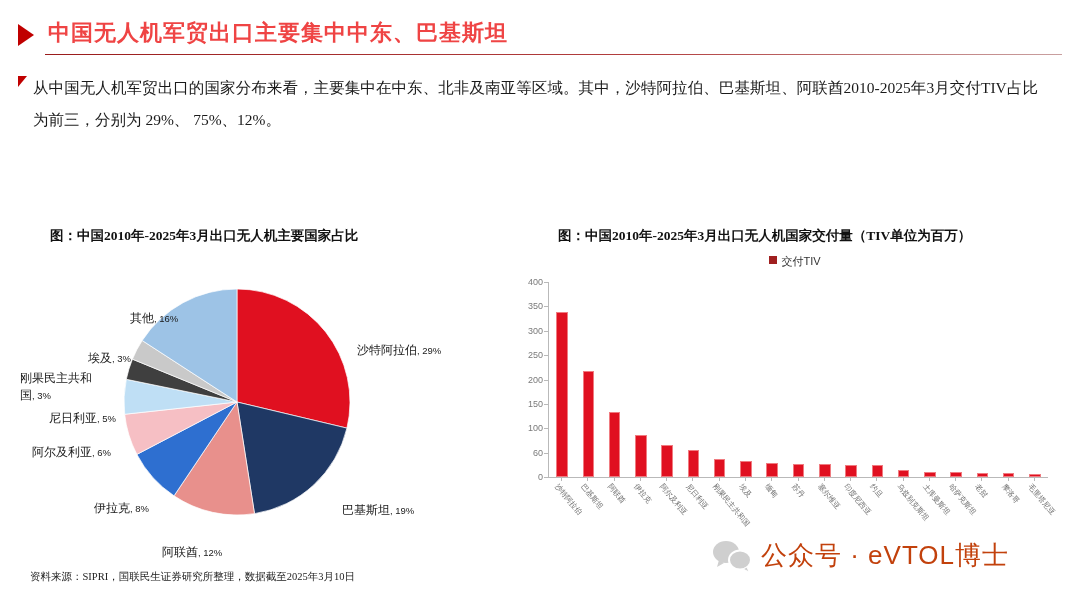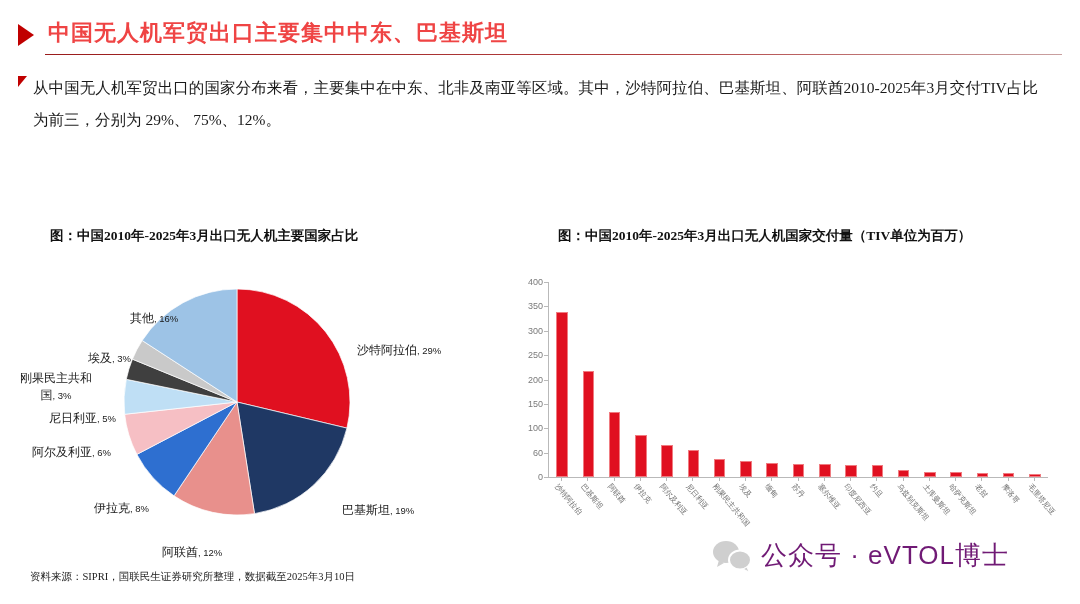--- a/index.html
+++ b/index.html
@@ -57,21 +57,21 @@
   .bar{position:absolute;bottom:0;background:#E01020;border:0.5px solid #f07b80;box-sizing:border-box;}
   .xtickmark{position:absolute;top:195px;width:1px;height:4px;background:#b9b9b9;}
   .xlbl{position:absolute;top:200px;font-size:7.5px;color:#6e6e6e;white-space:nowrap;
     transform-origin:left top;transform:rotate(50deg);
     font-family:"Liberation Sans","DejaVu Sans",sans-serif;}
 
   
   .src{position:absolute;left:22px;top:570px;font-size:10.5px;color:#222;
     font-family:"Liberation Serif","DejaVu Serif",serif;margin-left:8px;}
   .wm{position:absolute;left:712px;top:538px;display:flex;align-items:center;gap:9px;
-    color:#701a75;font-size:26px;font-family:"Liberation Sans","DejaVu Sans",sans-serif;
+    color:#c2410c;font-size:26px;font-family:"Liberation Sans","DejaVu Sans",sans-serif;
     letter-spacing:1px;white-space:nowrap;}
 </style>
 </head>
 <body>
 
 <div class="slide">
 
   <div class="hdr">
     <div class="hdr-tri"></div>
     <div class="hdr-title">中国无人机军贸出口主要集中中东、巴基斯坦</div>
@@ -97,29 +97,32 @@
           <path d="M 225 140 L 120.43426795025168 97.16301036603717 A 113 113 0 0 1 130.19833313915194 78.50492734856894 Z" fill="#C9C9C9" stroke="#ffffff" stroke-width="0.7"></path>
           <path d="M 225 140 L 130.19833313915194 78.50492734856894 A 113 113 0 0 1 224.99999999999997 27 Z" fill="#9DC3E6" stroke="#ffffff" stroke-width="0.7"></path>
         </svg>
       <div id="pie-labels">
           <div class="pie-lbl" style="left: 345px; top: 80px;"><b>沙特阿拉伯</b><span class="pct">, 29%</span></div>
           <div class="pie-lbl" style="left: 330px; top: 240px;"><b>巴基斯坦</b><span class="pct">, 19%</span></div>
           <div class="pie-lbl" style="left: 150px; top: 282px;"><b>阿联酋</b><span class="pct">, 12%</span></div>
           <div class="pie-lbl" style="left: 82px; top: 238px;"><b>伊拉克</b><span class="pct">, 8%</span></div>
           <div class="pie-lbl" style="left: 20px; top: 182px;"><b>阿尔及利亚</b><span class="pct">, 6%</span></div>
           <div class="pie-lbl" style="left: 37px; top: 148px;"><b>尼日利亚</b><span class="pct">, 5%</span></div>
-          <div class="pie-lbl" style="left: 8px; top: 108px; width: 72px; white-space: normal; text-align: center;"><b>刚果民主共和国</b><span class="pct">, 3%</span></div>
+          <div class="pie-lbl" style="left: 8px; top: 108px; width: 72px; white-space: normal; text-align: left;"><b>刚果民主共和国</b><span class="pct">, 3%</span></div>
           <div class="pie-lbl" style="left: 76px; top: 88px;"><b>埃及</b><span class="pct">, 3%</span></div>
           <div class="pie-lbl" style="left: 118px; top: 48px;"><b>其他</b><span class="pct">, 16%</span></div>
         </div>
     </div>
   </div>
 
   <div class="panel" id="bar-panel">
     <div class="panel-title">图：中国2010年-2025年3月出口无人机国家交付量（TIV单位为百万）</div>
+    <div class="legend">
+      <span class="sw"></span><span>交付TIV</span>
+    </div>
     <div class="plot">
       <div class="yaxis-line"></div>
       <div class="xaxis-line"></div>
       <div id="yticks">
           <div class="ytick" style="top: 195px;">0</div>
           <div class="ytickmark" style="top: 195px;"></div>
           <div class="ytick" style="top: 170.625px;">60</div>
           <div class="ytickmark" style="top: 170.625px;"></div>
           <div class="ytick" style="top: 146.25px;">100</div>
           <div class="ytickmark" style="top: 146.25px;"></div>

